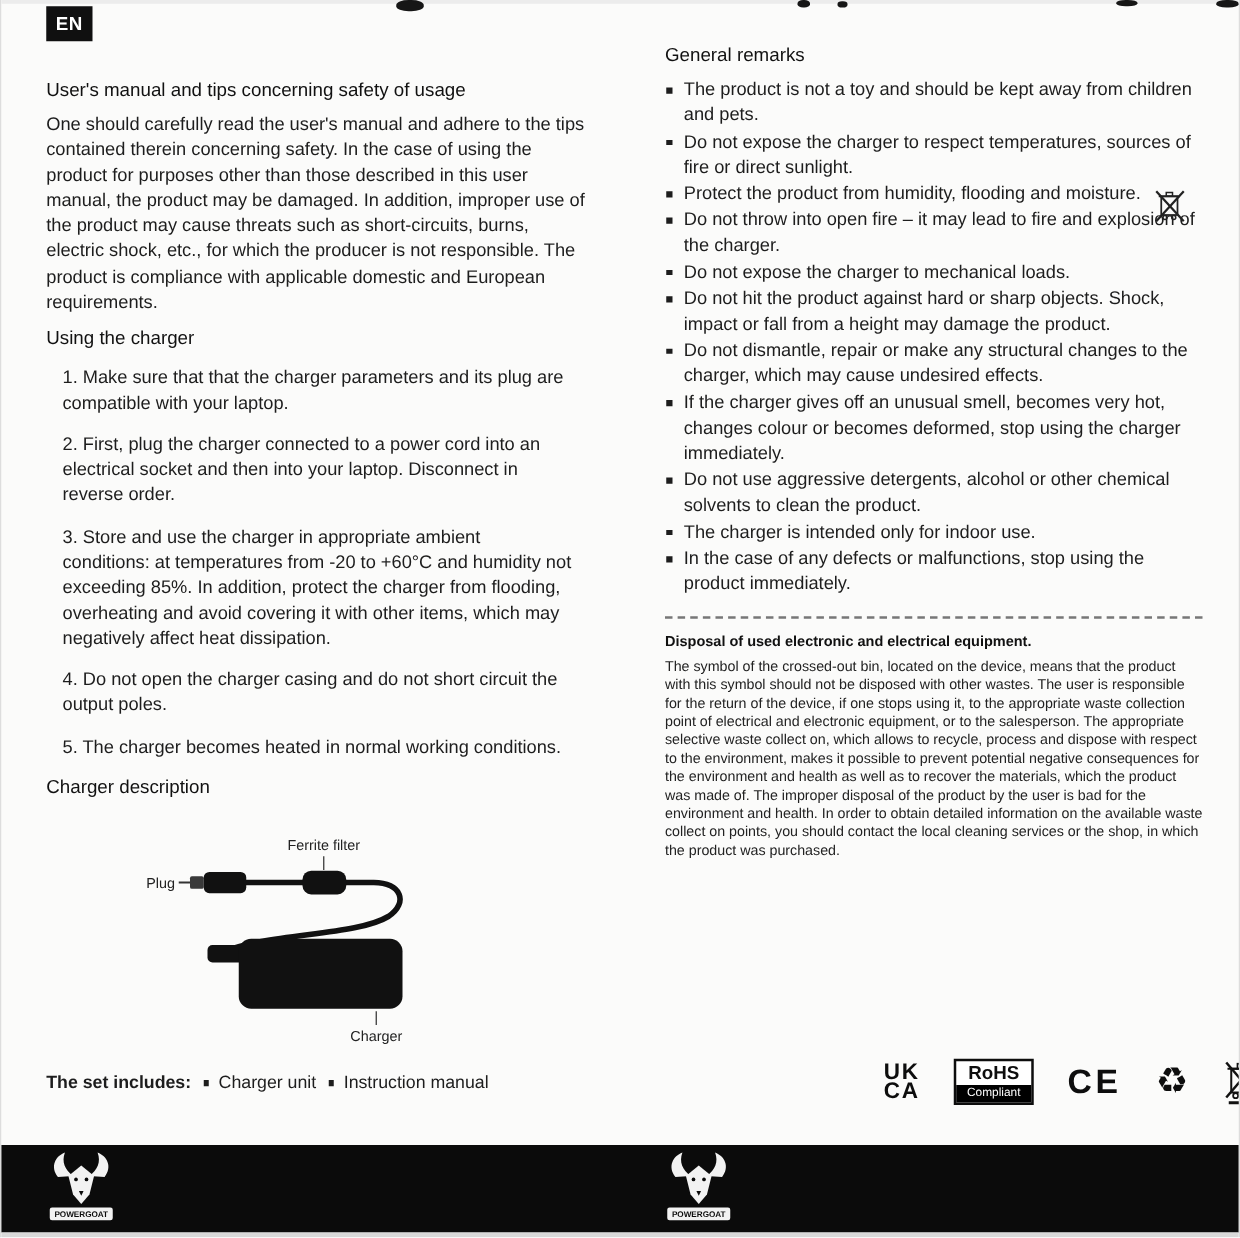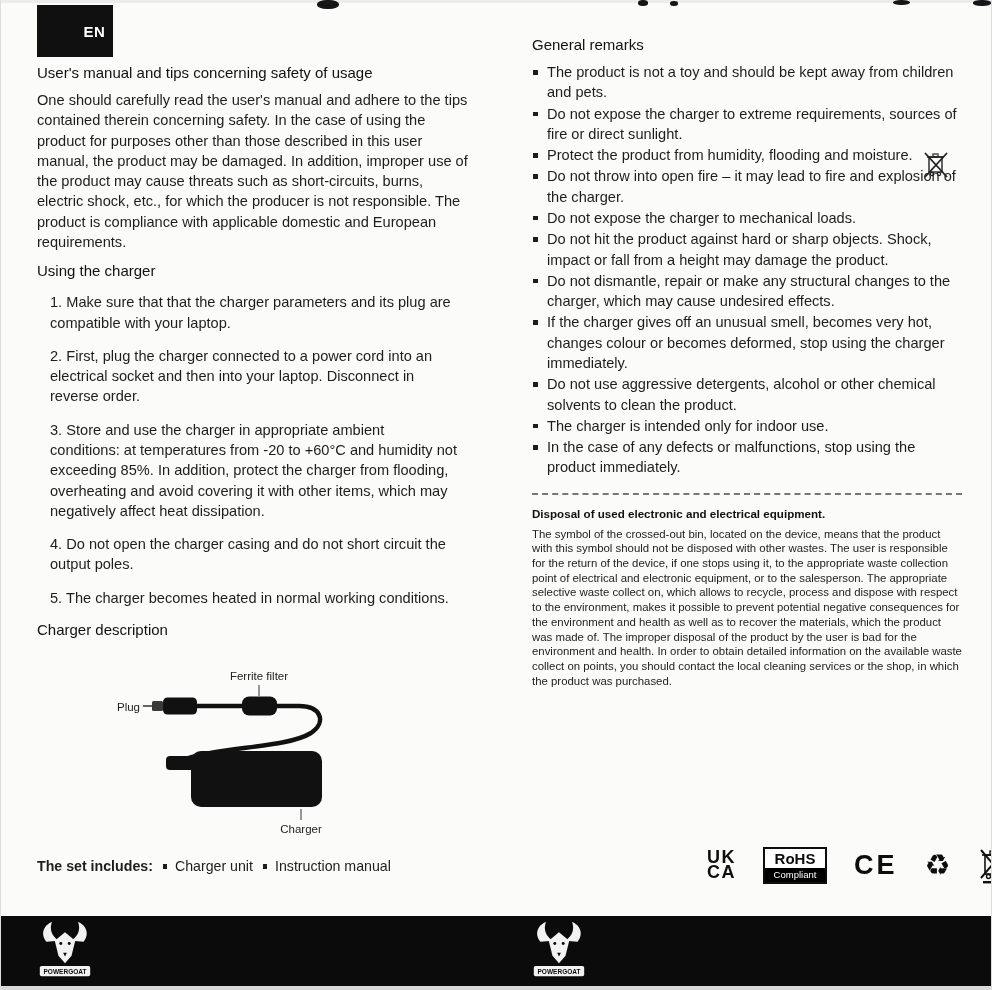--- a/index.html
+++ b/index.html
@@ -5,22 +5,22 @@
   html,body{margin:0;padding:0;background:#ffffff;}
   .page{
     position:relative;width:992px;height:990px;background:#fbfbfa;
     font-family:"Liberation Sans", sans-serif;color:#1d1d1d;overflow:hidden;
     border-left:1px solid #dddddd;border-right:1px solid #dddddd;box-sizing:border-box;
   }
   .top-edge{position:absolute;left:0;top:0;width:100%;height:3px;background:#ececec;}
   .smudge{position:absolute;background:#161616;border-radius:45%;}
 
   .en-badge{
-    position:absolute;left:36px;top:5px;width:37px;height:52px;background:#101010;color:#ffffff;
-    display:flex;align-items:center;justify-content:center;font-weight:bold;font-size:15px;letter-spacing:.5px;padding-left:39px;
+    position:absolute;left:36px;top:5px;width:37px;height:28px;background:#101010;color:#ffffff;
+    display:flex;align-items:center;justify-content:center;font-weight:bold;font-size:15px;letter-spacing:.5px;
   }
 
   .col-left{position:absolute;left:36px;top:64px;width:434px;}
   .col-right{position:absolute;left:531px;top:36px;width:430px;}
 
   h3{font-size:15px;font-weight:400;color:#111;margin:0 0 9px 0;}
   p.body, li{font-size:14.6px;line-height:1.39;color:#1d1d1d;}
   p.body{margin:0 0 10px 0;}
   .section{margin-bottom:10px;}
   ul.plainlist{list-style:none;margin:0 0 10px 0;padding:0;}
@@ -107,21 +107,21 @@
   </svg>
 
   <div class="set-line">
     <span class="lbl">The set includes:</span><span class="set-item">Charger unit</span><span class="set-item">Instruction manual</span>
   </div>
 
   <div class="col-right">
     <h3>General remarks</h3>
     <ul class="sqlist">
       <li>The product is not a toy and should be kept away from children and pets.</li>
-      <li>Do not expose the charger to extreme requirements, sources of fire or direct sunlight.</li>
+      <li>Do not expose the charger to respect temperatures, sources of fire or direct sunlight.</li>
       <li>Protect the product from humidity, flooding and moisture.</li>
       <li>Do not throw into open fire – it may lead to fire and explosion of the charger.</li>
       <li>Do not expose the charger to mechanical loads.</li>
       <li>Do not hit the product against hard or sharp objects. Shock, impact or fall from a height may damage the product.</li>
       <li>Do not dismantle, repair or make any structural changes to the charger, which may cause undesired effects.</li>
       <li>If the charger gives off an unusual smell, becomes very hot, changes colour or becomes deformed, stop using the charger immediately.</li>
       <li>Do not use aggressive detergents, alcohol or other chemical solvents to clean the product.</li>
       <li>The charger is intended only for indoor use.</li>
       <li>In the case of any defects or malfunctions, stop using the product immediately.</li>
     </ul>

